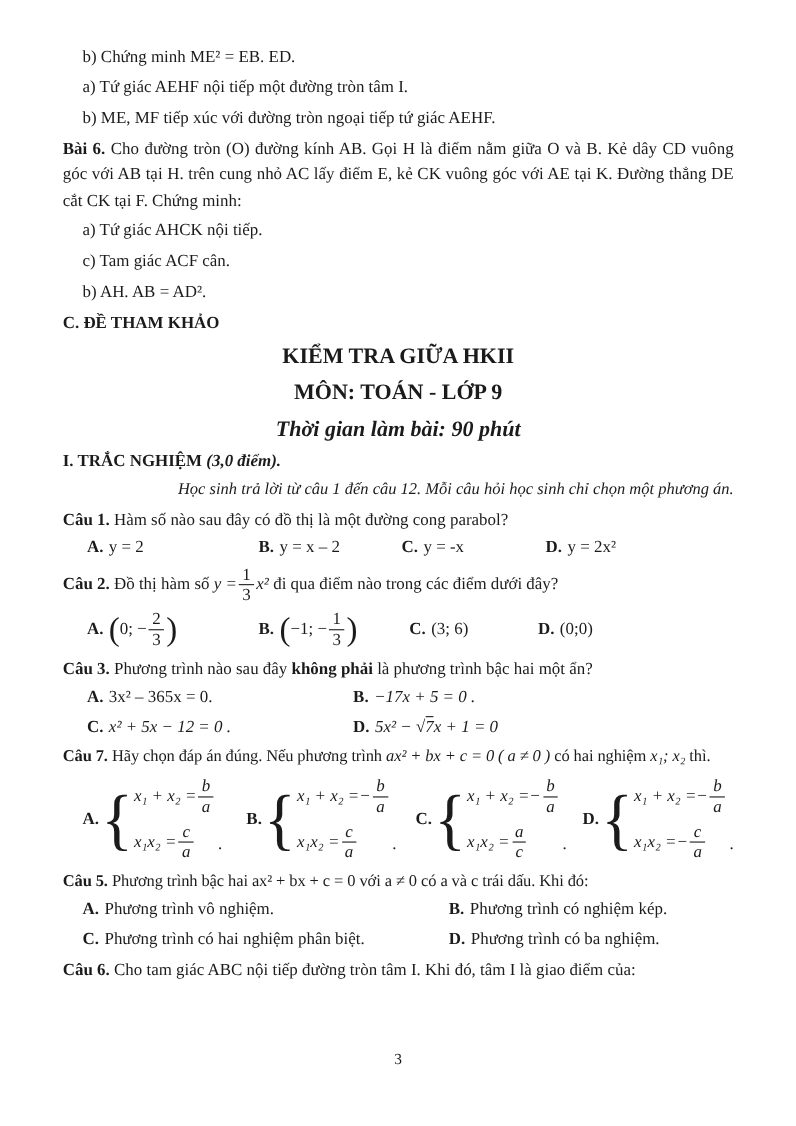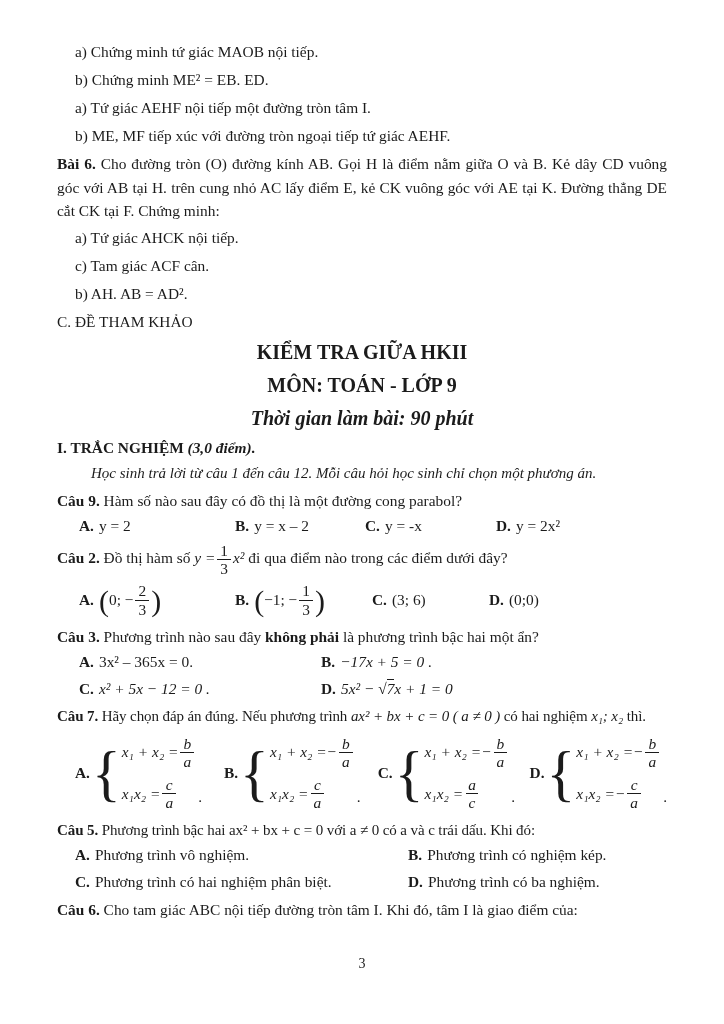--- a/index.html
+++ b/index.html
@@ -8,26 +8,26 @@
     background:#ffffff; color:#1b1b1b;
     font-family:"Liberation Serif","DejaVu Serif",serif;
     font-size:15.4px; overflow:hidden;
   }
   .page { width:724px; height:1024px; padding:40px 57px 0 57px;
           display:flex; flex-direction:column; }
   p { line-height:1.5; margin:0 0 4px 0; }
   .sub { padding-left:18px; margin-bottom:5px; }
   .prob { text-align:justify; margin-bottom:4px; }
   .lbl { font-weight:bold; }
-  .heading { font-weight:normal; margin-bottom:4px; }
+  .heading { font-weight:bold; margin-bottom:4px; }
   .center { text-align:center; }
   .bold { font-weight:bold; }
   .bi { font-weight:bold; font-style:italic; }
   .hline { margin-bottom:3px; font-size:20px; }
-  .instr { font-style:italic; padding-left:34px; font-size:15px; white-space:nowrap; }
+  .instr { font-style:italic; padding-left:34px; font-size:15px; white-space:nowrap;text-align:right; }
   .q { margin-bottom:3px; }
   .oneline { white-space:nowrap; font-size:15px; letter-spacing:-0.1px; }
   .m { font-style:italic; }
 
   .optrow { display:flex; align-items:center; padding-left:22px; margin:2px 0 7px 0; }
   .optrow .cell { display:flex; align-items:center; gap:5px; white-space:nowrap; }
   .c1 { width:156px; } .c2 { width:130px; } .c3 { width:131px; }
   .d1 { width:156px; } .d2 { width:137px; } .d3 { width:117px; }
   .half { width:242px; }
   .half5 { width:333px; }
@@ -53,41 +53,40 @@
   .eq { display:flex; align-items:center; white-space:nowrap; }
   .eqperiod { align-self:flex-end; margin-left:2px; margin-bottom:6px; }
 
   .pagenum { margin-top:auto; text-align:center; font-size:14px; padding-bottom:52px; }
 </style>
 </head>
 <body>
 
 <div class="page">
 
-  <p class="sub">a) Chứng minh tứ giác MAOB nội tiếp.</p>
   <p class="sub">b) Chứng minh ME² = EB. ED.</p>
 
   <p class="sub">a) Tứ giác AEHF nội tiếp một đường tròn tâm I.</p>
   <p class="sub">b) ME, MF tiếp xúc với đường tròn ngoại tiếp tứ giác AEHF.</p>
 
   <p class="prob"><b class="lbl">Bài 6.</b><span> Cho đường tròn (O) đường kính AB. Gọi H là điểm nằm giữa O và B. Kẻ dây CD vuông góc với AB tại H. trên cung nhỏ AC lấy điểm E, kẻ CK vuông góc với AE tại K. Đường thẳng DE cắt CK tại F. Chứng minh:</span></p>
   <p class="sub">a) Tứ giác AHCK nội tiếp.</p>
   <p class="sub">c) Tam giác ACF cân.</p>
   <p class="sub">b) AH. AB = AD².</p>
 
   <p class="heading">C. ĐỀ THAM KHẢO</p>
 
   <p class="center bold hline">KIỂM TRA GIỮA HKII</p>
   <p class="center bold hline">MÔN: TOÁN - LỚP 9</p>
   <p class="center bi hline">Thời gian làm bài: 90 phút</p>
 
   <p class="q"><b>I. TRẮC NGHIỆM</b><span class="bi"> (3,0 điểm).</span></p>
   <p class="instr">Học sinh trả lời từ câu 1 đến câu 12. Mỗi câu hỏi học sinh chỉ chọn một phương án.</p>
 
-  <p class="q"><b class="lbl">Câu 9.</b><span> Hàm số nào sau đây có đồ thị là một đường cong parabol?</span></p>
+  <p class="q"><b class="lbl">Câu 1.</b><span> Hàm số nào sau đây có đồ thị là một đường cong parabol?</span></p>
   <div class="optrow">
     <span class="cell c1">
         <b>A.</b>
         <span>y = 2</span>
       </span>
     <span class="cell c2">
         <b>B.</b>
         <span>y = x – 2</span>
       </span>
     <span class="cell c3">

